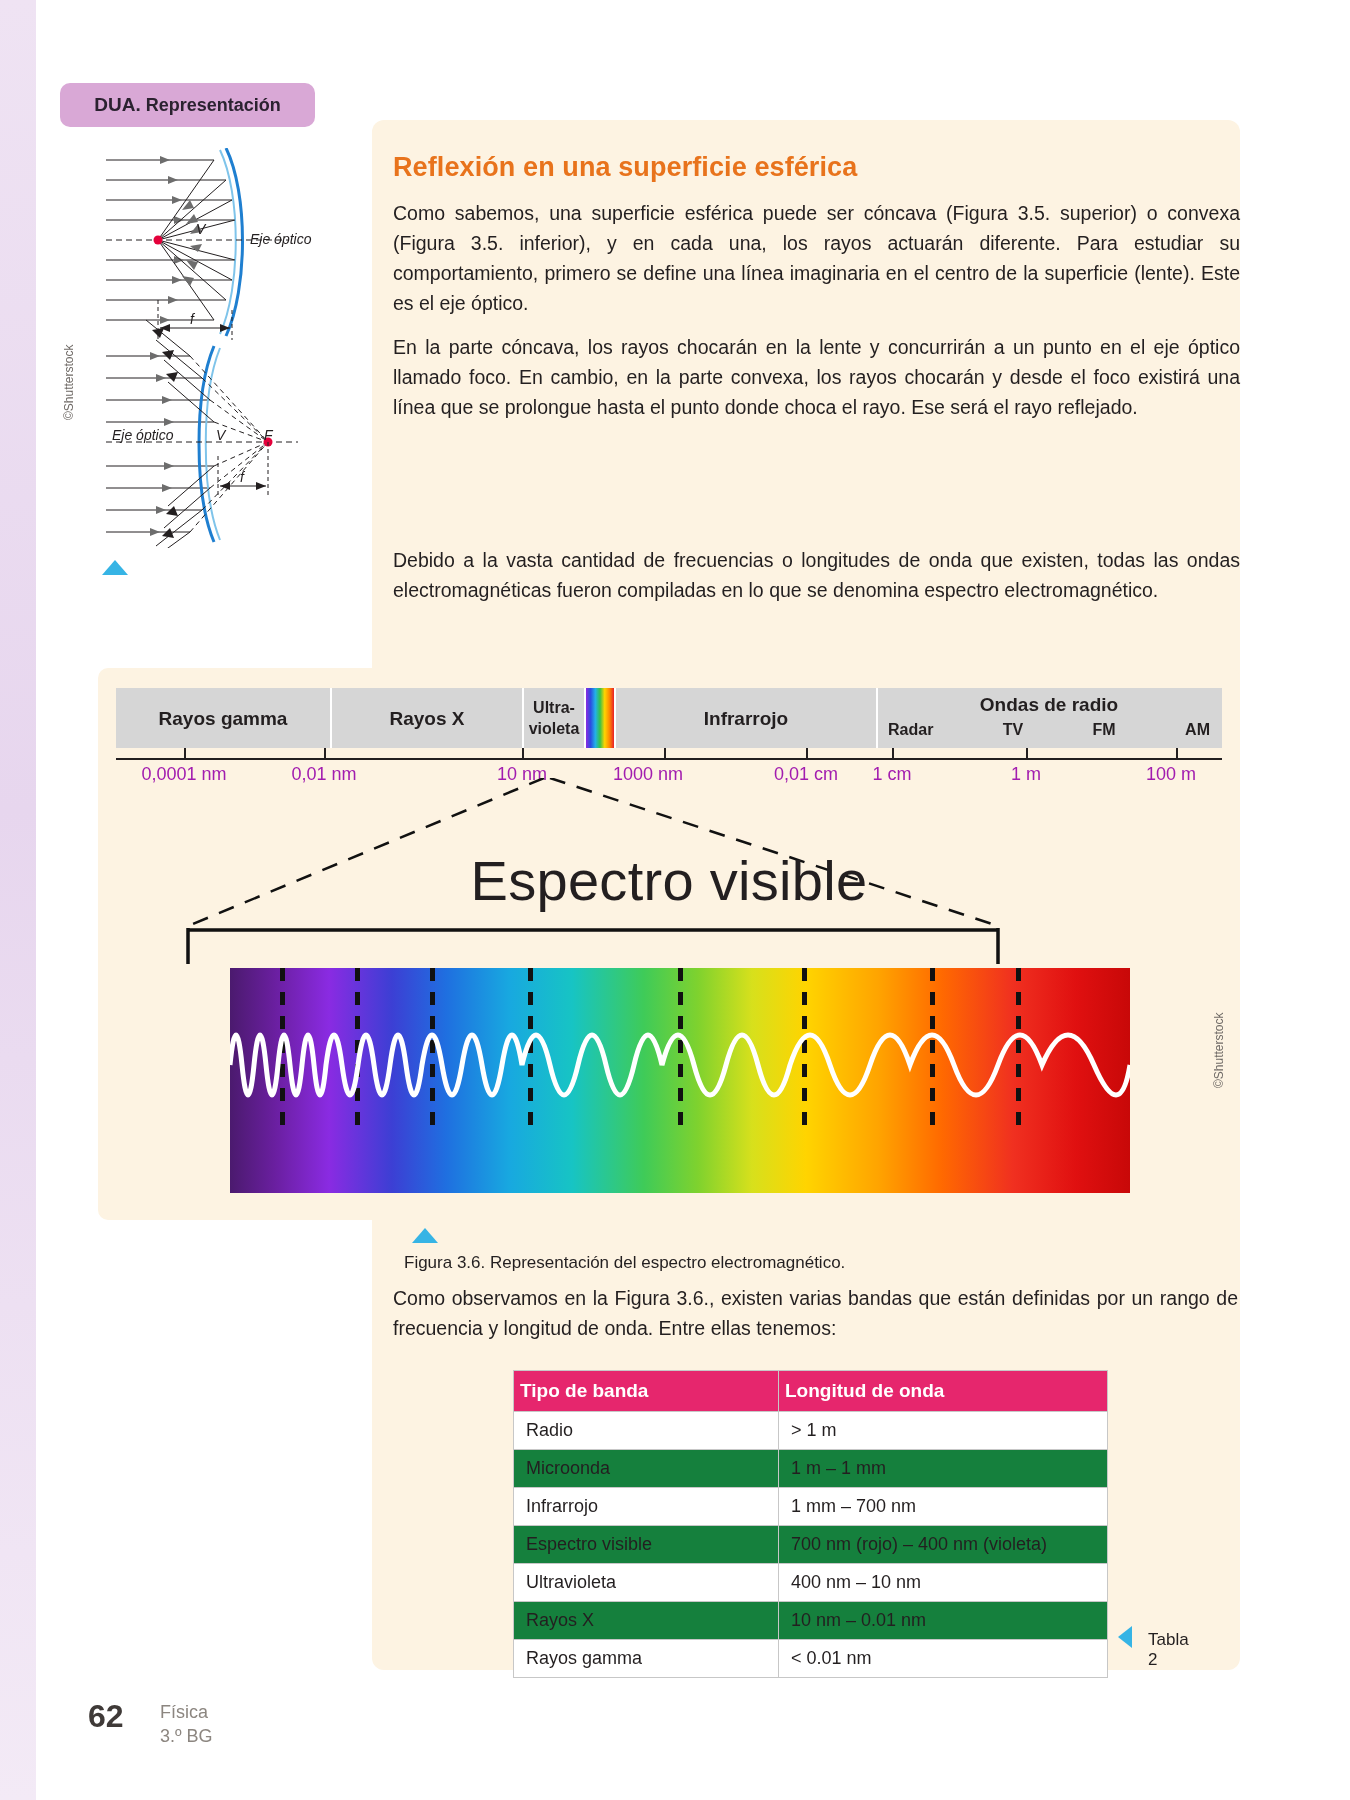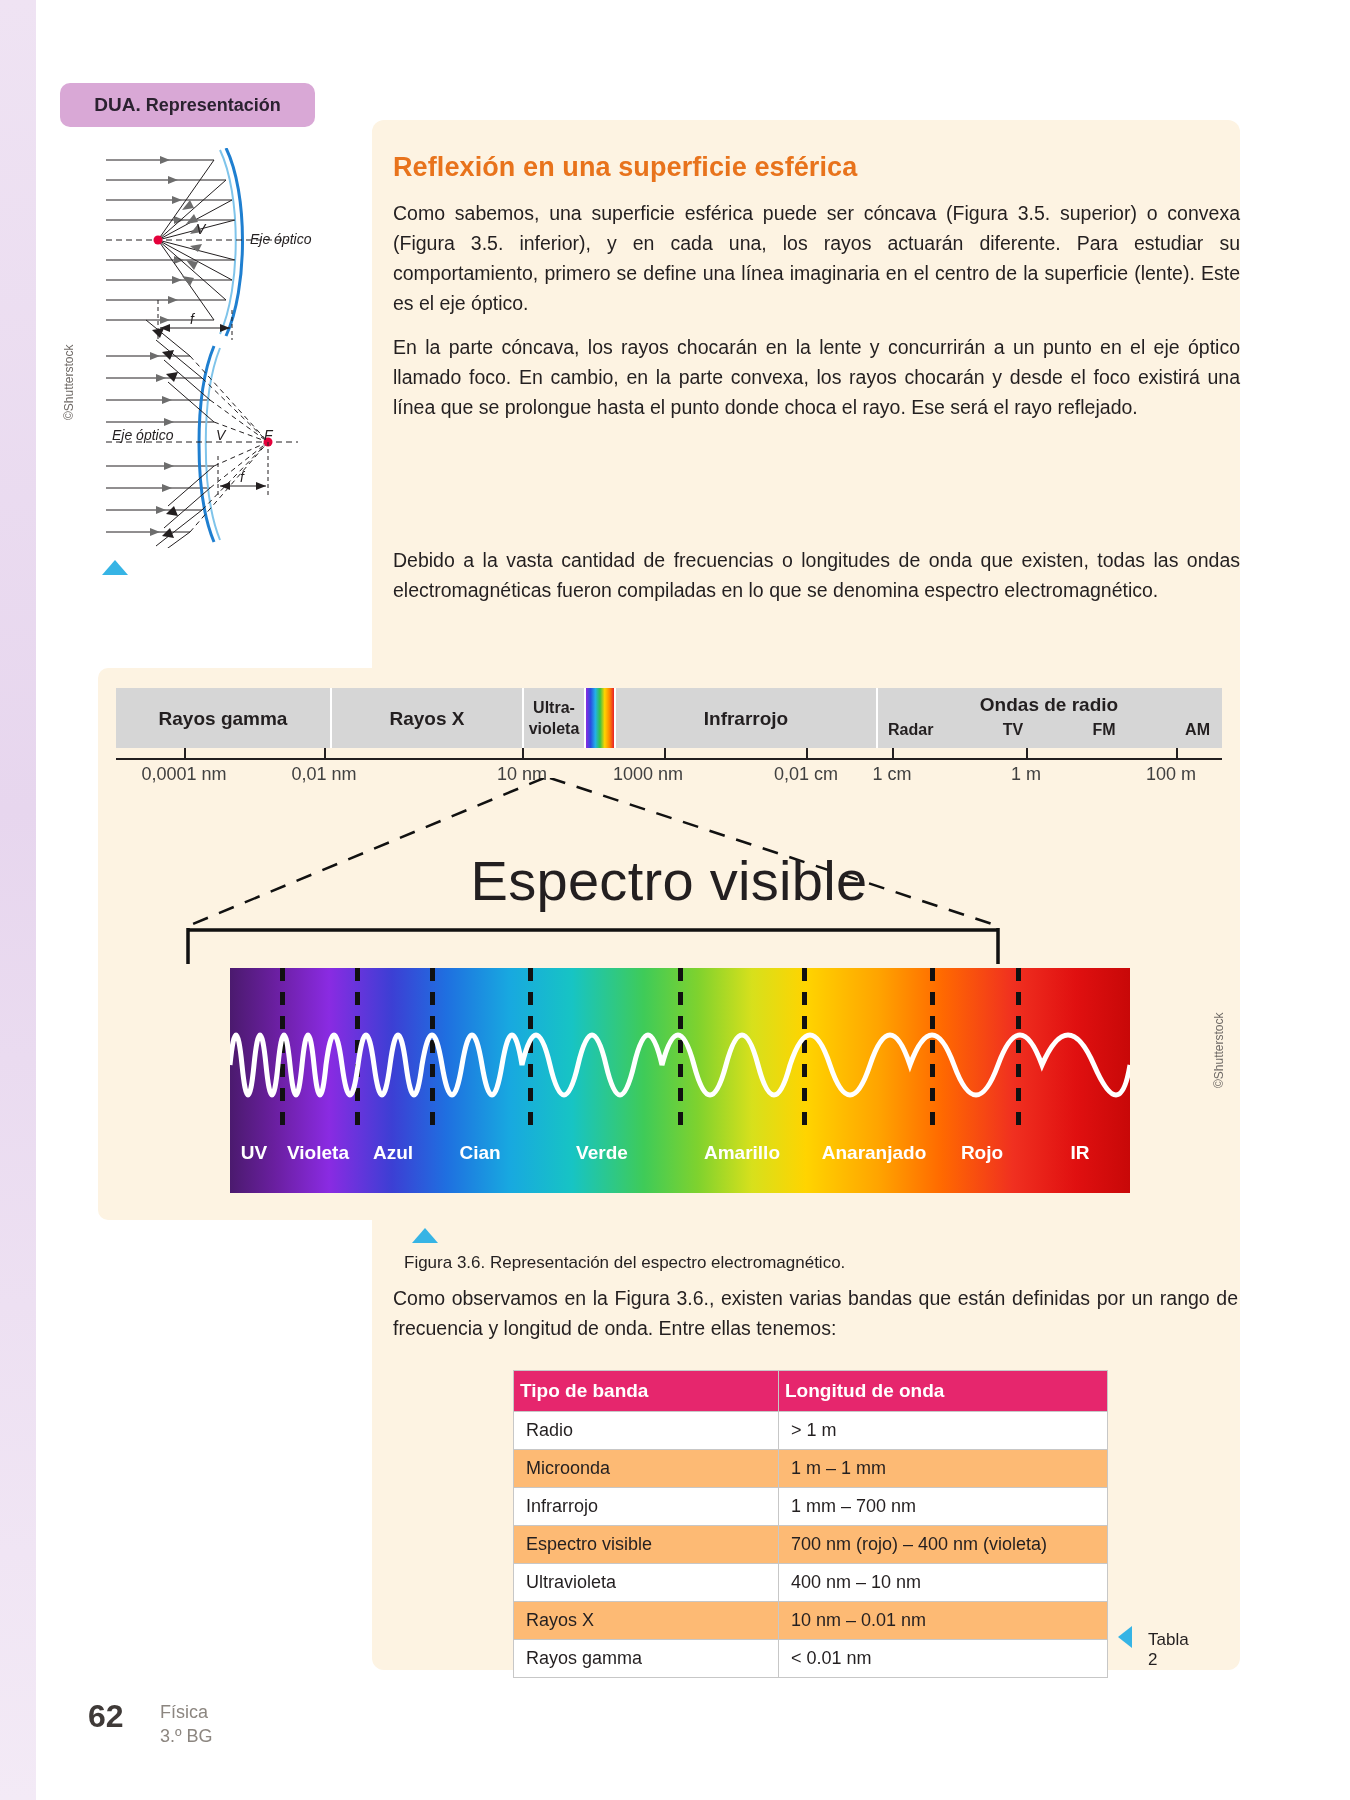--- a/index.html
+++ b/index.html
@@ -81,21 +81,21 @@
   .band.b-vis{width:30px;padding:0;}
   .band.b-ir{width:262px;}
   .band.b-radio{width:344px;flex-direction:column;justify-content:flex-start;padding-top:6px;}
   .radio-sub{display:flex;width:100%;justify-content:space-between;font-size:16px;font-weight:bold;margin-top:4px;padding:0 10px;box-sizing:border-box;}
   .rainbow{width:30px;height:60px;background:linear-gradient(90deg,#8a2be2,#2b4de0,#23b0e8,#35c24a,#ffd400,#ff8a00,#e8202a);}
 
   .scale-line{position:absolute;left:18px;top:90px;width:1106px;height:2px;background:#231f20;}
   .ticks{position:absolute;left:18px;top:80px;width:1106px;height:10px;}
   .tick{position:absolute;top:0;width:2px;height:10px;background:#231f20;}
   .scale-labels{position:absolute;left:18px;top:96px;width:1106px;height:26px;}
-  .slabel{position:absolute;font-size:18px;color:#404040;white-space:nowrap;transform:translateX(-50%);}
+  .slabel{position:absolute;font-size:18px;color:#a21caf;white-space:nowrap;transform:translateX(-50%);}
 
   .vis-title{
     position:absolute;left:0;top:180px;width:1142px;text-align:center;
     font-size:56px;color:#231f20;font-weight:normal;letter-spacing:.3px;
   }
   .range-labels{position:absolute;left:0;top:272px;width:1142px;height:24px;}
   .rlabel{position:absolute;font-size:15.5px;color:#231f20;white-space:nowrap;transform:translateX(-50%);}
 
   .spectrum-bar{
     position:absolute;left:132px;top:300px;width:900px;height:225px;
@@ -135,21 +135,21 @@
   
   table.banda{
     position:absolute;left:513px;top:1370px;width:595px;border-collapse:collapse;
     font-size:18px;color:#231f20;
   }
   table.banda th{
     background:#e6266d;color:#ffffff;font-weight:bold;font-size:19px;
     padding:9px 6px;border:1px solid #c7c7c7;text-align:left;
   }
   table.banda td{padding:8px 12px;border:1px solid #c7c7c7;background:#ffffff;}
-  table.banda tr.alt td{background:#fdba74;}
+  table.banda tr.alt td{background:#15803d;}
   table.banda td.c1{width:240px;}
   .tabla2-label{position:absolute;left:1148px;top:1630px;font-size:17px;color:#231f20;}
   .tri-left{
     position:absolute;left:1118px;top:1626px;width:0;height:0;
     border-top:11px solid transparent;border-bottom:11px solid transparent;
     border-right:14px solid #36b4e5;
   }
 
   
   .pg-num{position:absolute;left:88px;top:1698px;font-size:32px;font-weight:bold;color:#3f3a38;}
@@ -367,31 +367,20 @@
                    Q104,5 112,65 T128,65 T144,65 T160,65 T176,65 T192,65
                    Q202,5 212,65 T232,65 T252,65 T272,65 T292,65
                    Q306,5 320,65 T348,65 T376,65 T404,65 T432,65
                    Q448,5 464,65 T496,65 T528,65 T560,65
                    Q580,5 600,65 T640,65 T680,65
                    Q702,5 724,65 T768,65 T812,65
                    Q838,5 864,65 T900,65" fill="none" stroke="#ffffff" stroke-width="5"></path>
         </svg>
       </div>
 
-      <div class="color-names">
-        <span class="cname" style="left:24px">UV</span>
-        <span class="cname" style="left:88px">Violeta</span>
-        <span class="cname" style="left:163px">Azul</span>
-        <span class="cname" style="left:250px">Cian</span>
-        <span class="cname" style="left:372px">Verde</span>
-        <span class="cname" style="left:512px">Amarillo</span>
-        <span class="cname" style="left:644px">Anaranjado</span>
-        <span class="cname" style="left:752px">Rojo</span>
-        <span class="cname" style="left:850px">IR</span>
-      </div>
 
       <div class="credit-vert2">©Shutterstock</div>
     </div>
   </div>
 
   <div class="tri-up2"></div>
   <div class="fig36-caption">Figura 3.6. Representación del espectro electromagnético.</div>
 
   <p class="body" id="p4">Como observamos en la Figura 3.6., existen varias bandas que están definidas por un rango de frecuencia y longitud de onda. Entre ellas tenemos:</p>
 

